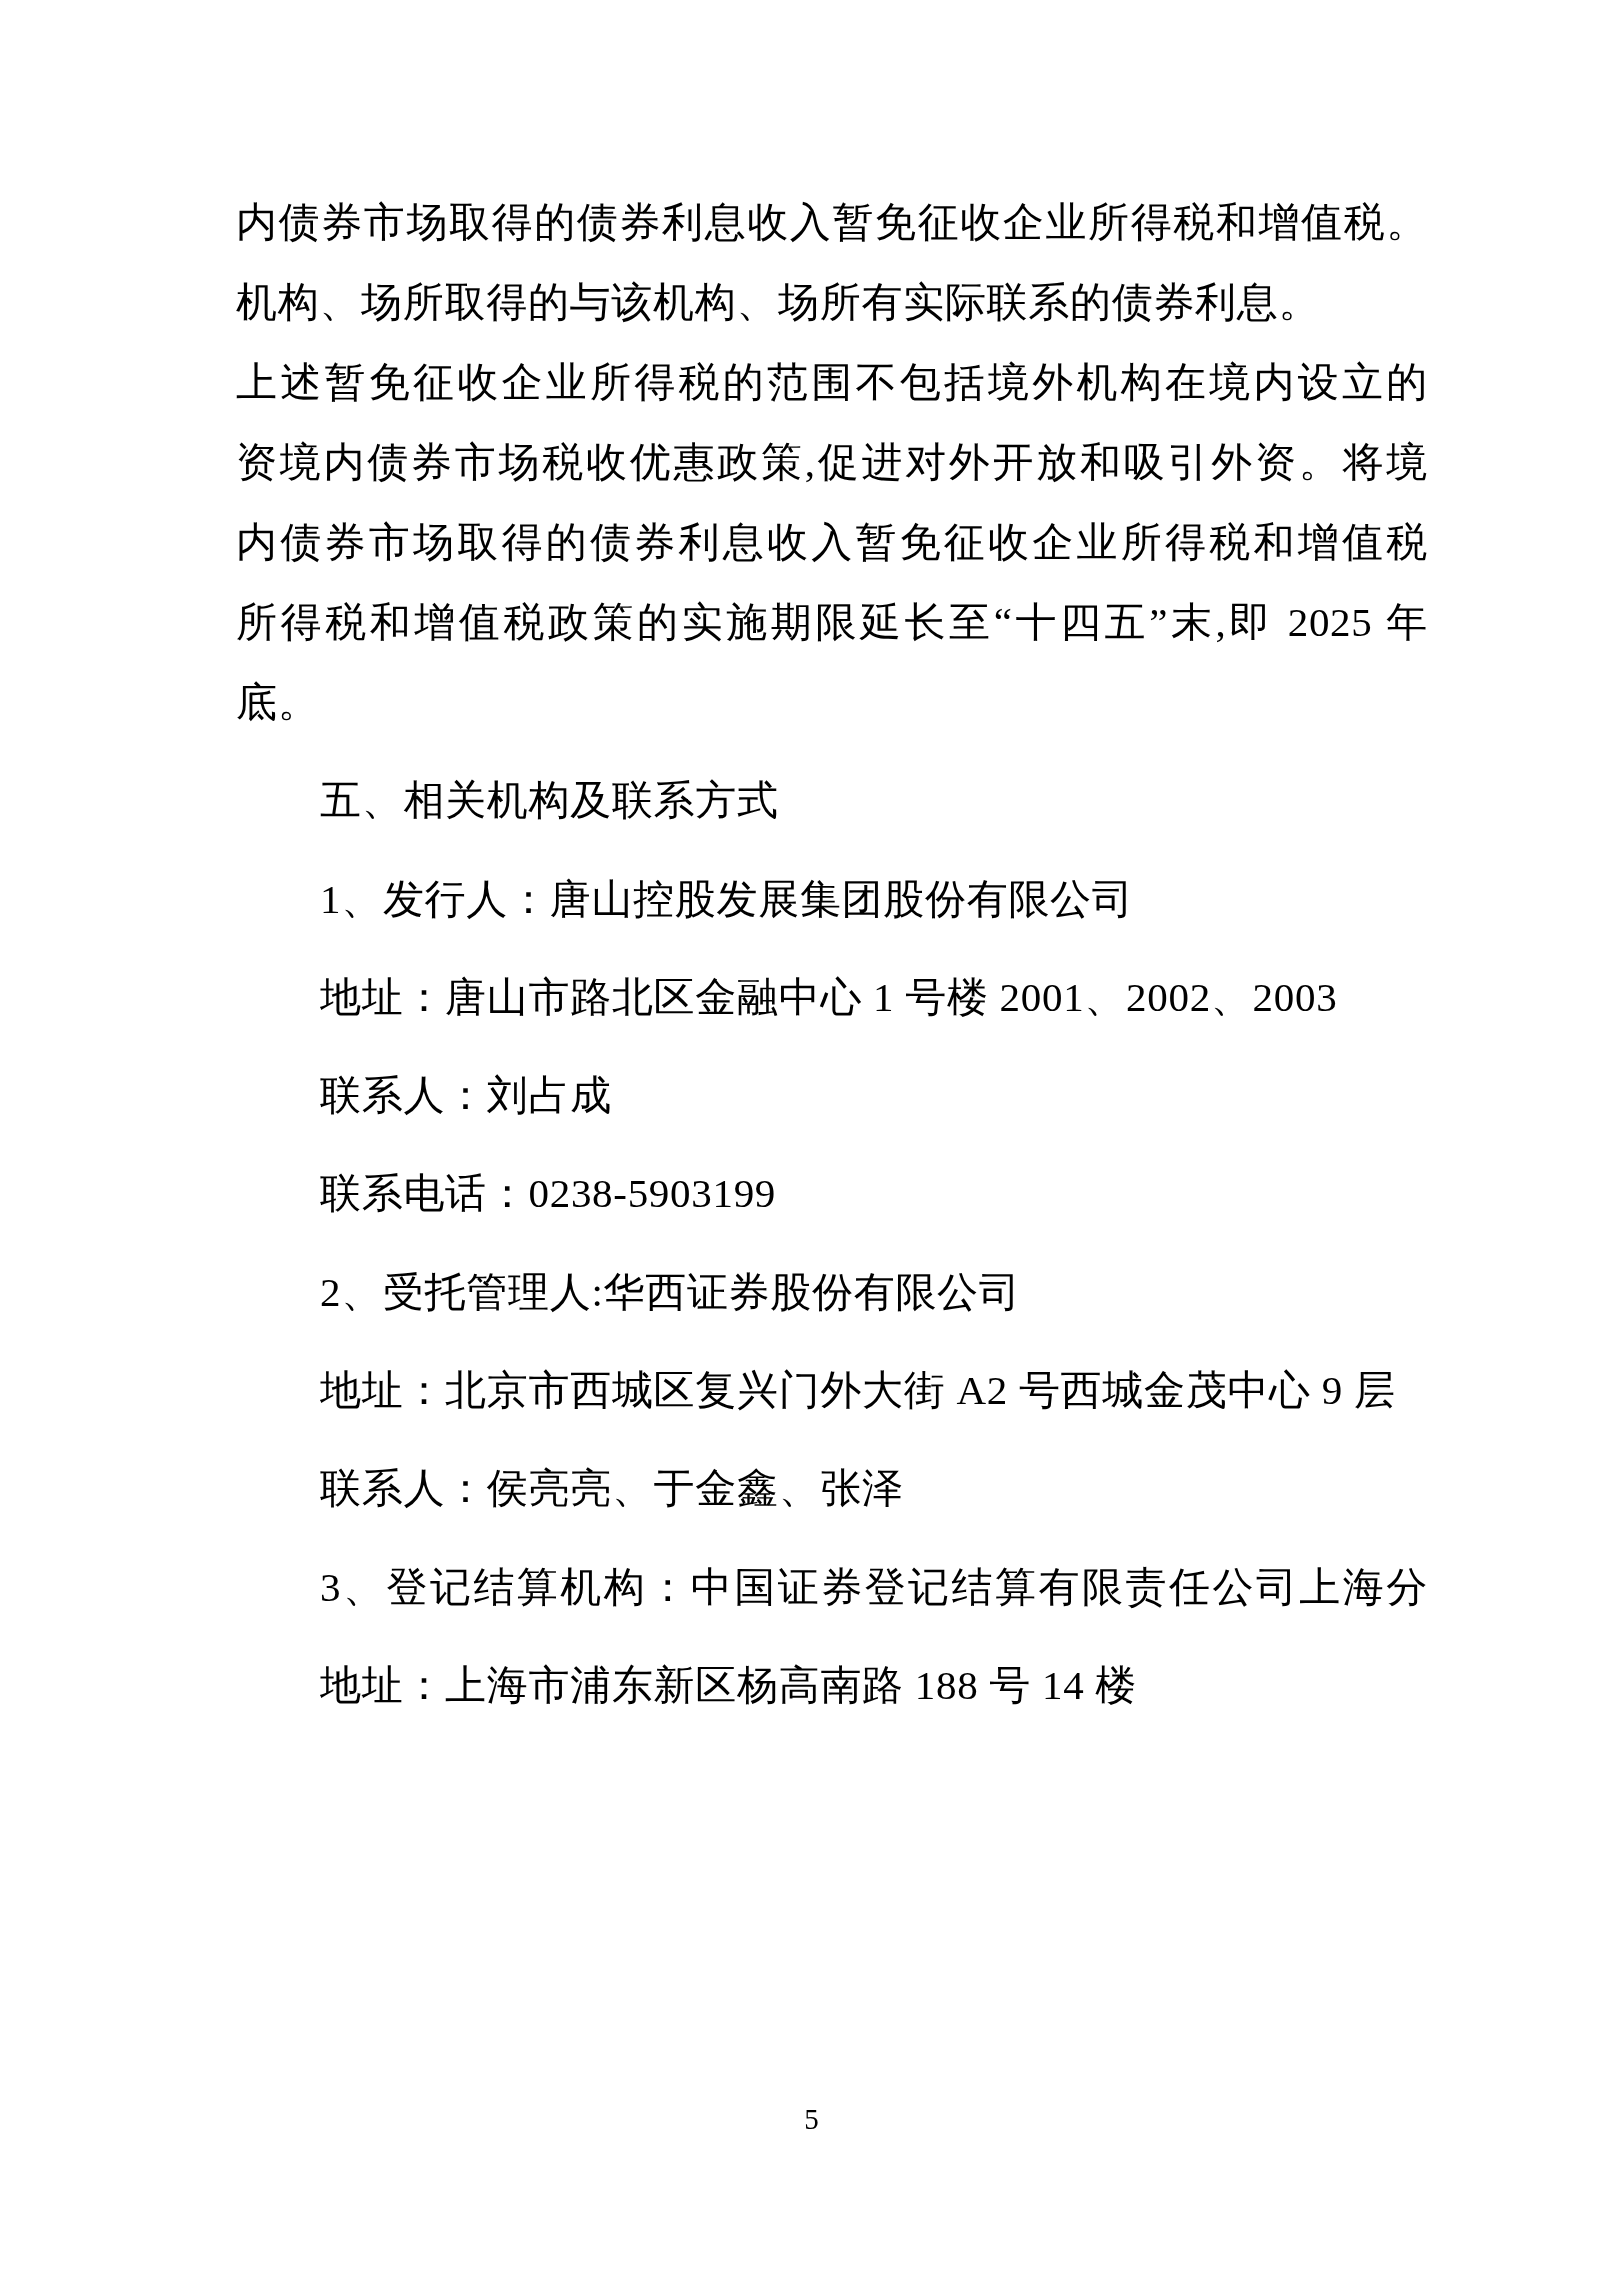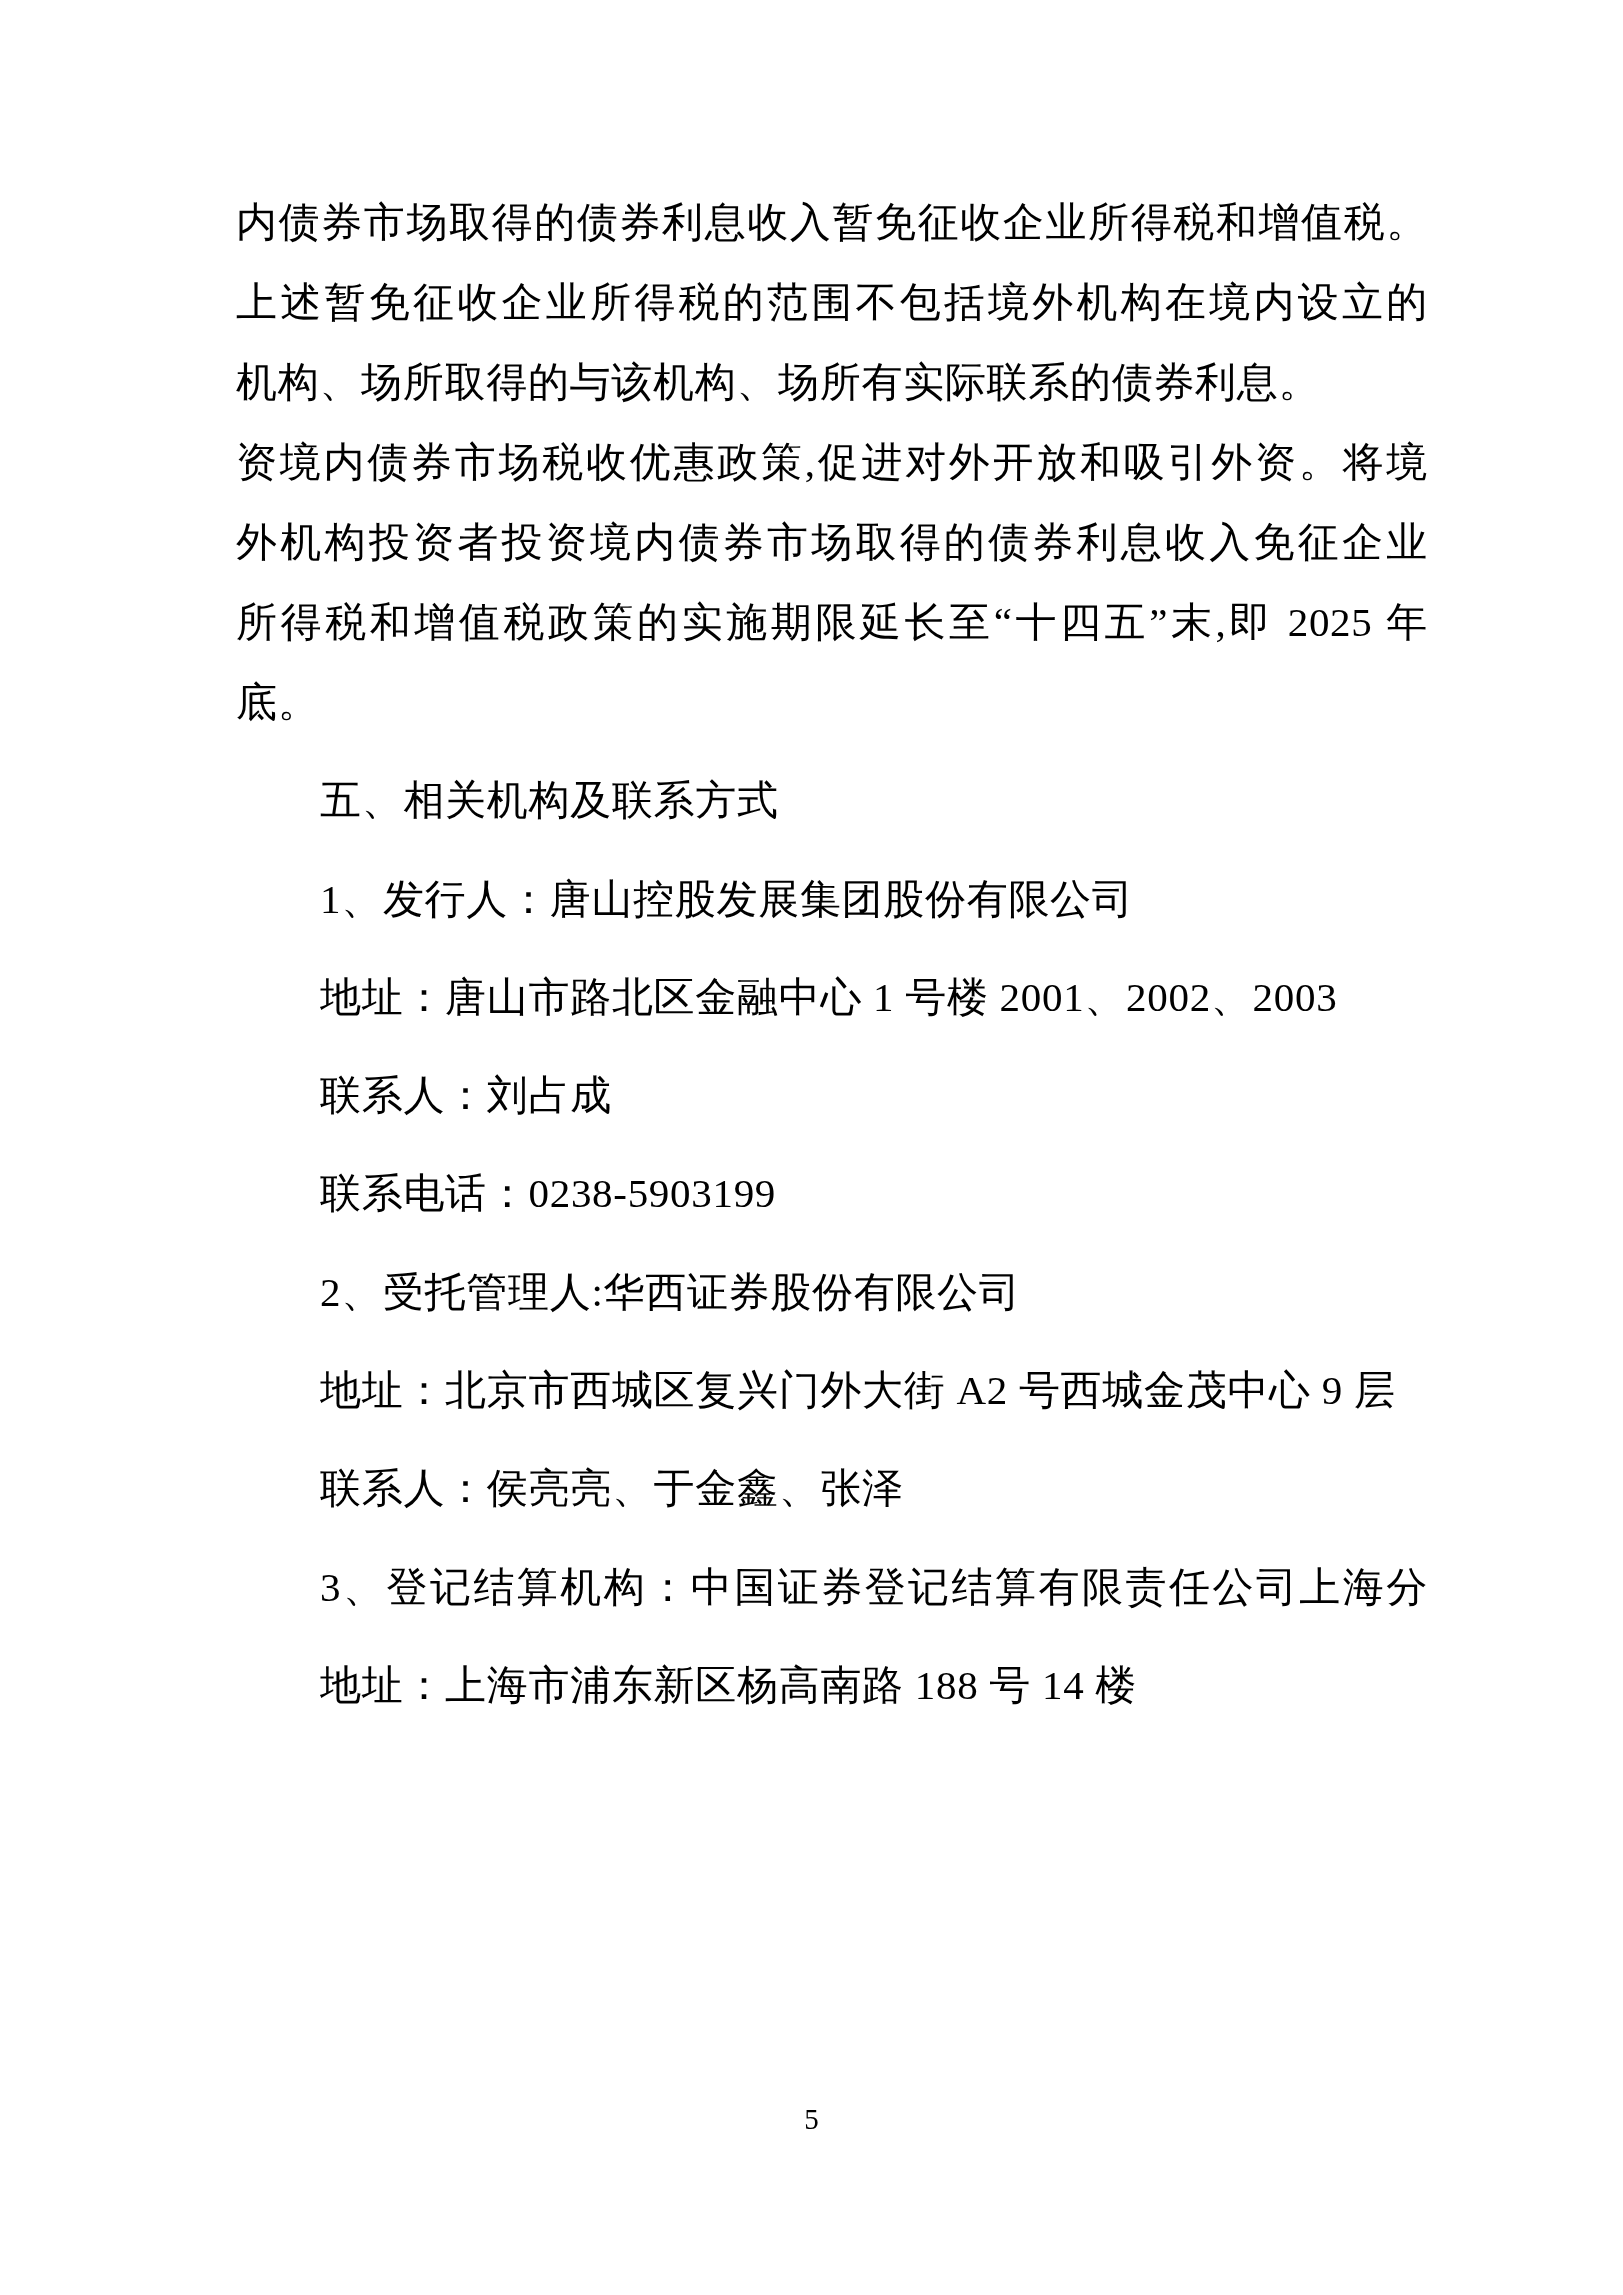--- a/index.html
+++ b/index.html
@@ -53,24 +53,24 @@
     line-height: 39px;
     margin-bottom: 156px;
   }
 </style>
 </head>
 <body>
 
 <div class="page">
   <div class="content" id="doc-content">
       <div class="doc-line justify">内债券市场取得的债券利息收入暂免征收企业所得税和增值税。</div>
+      <div class="doc-line">机构、场所取得的与该机构、场所有实际联系的债券利息。</div>
       <div class="doc-line justify">上述暂免征收企业所得税的范围不包括境外机构在境内设立的</div>
-      <div class="doc-line">机构、场所取得的与该机构、场所有实际联系的债券利息。</div>
       <div class="doc-line justify">资境内债券市场税收优惠政策,促进对外开放和吸引外资。将境</div>
-      <div class="doc-line justify">外机构投资者投资境内债券市场取得的债券利息收入免征企业</div>
+      <div class="doc-line justify">内债券市场取得的债券利息收入暂免征收企业所得税和增值税</div>
       <div class="doc-line justify">所得税和增值税政策的实施期限延长至“十四五”末,即 2025 年</div>
       <div class="doc-line">底。</div>
       <div class="doc-line indent new-para">五、相关机构及联系方式</div>
       <div class="doc-line indent new-para">1、发行人：唐山控股发展集团股份有限公司</div>
       <div class="doc-line indent new-para">地址：唐山市路北区金融中心 1 号楼 2001、2002、2003</div>
       <div class="doc-line indent new-para">联系人：刘占成</div>
       <div class="doc-line indent new-para">联系电话：0238-5903199</div>
       <div class="doc-line indent new-para">2、受托管理人:华西证券股份有限公司</div>
       <div class="doc-line indent new-para">地址：北京市西城区复兴门外大街 A2 号西城金茂中心 9 层</div>
       <div class="doc-line indent new-para">联系人：侯亮亮、于金鑫、张泽</div>

